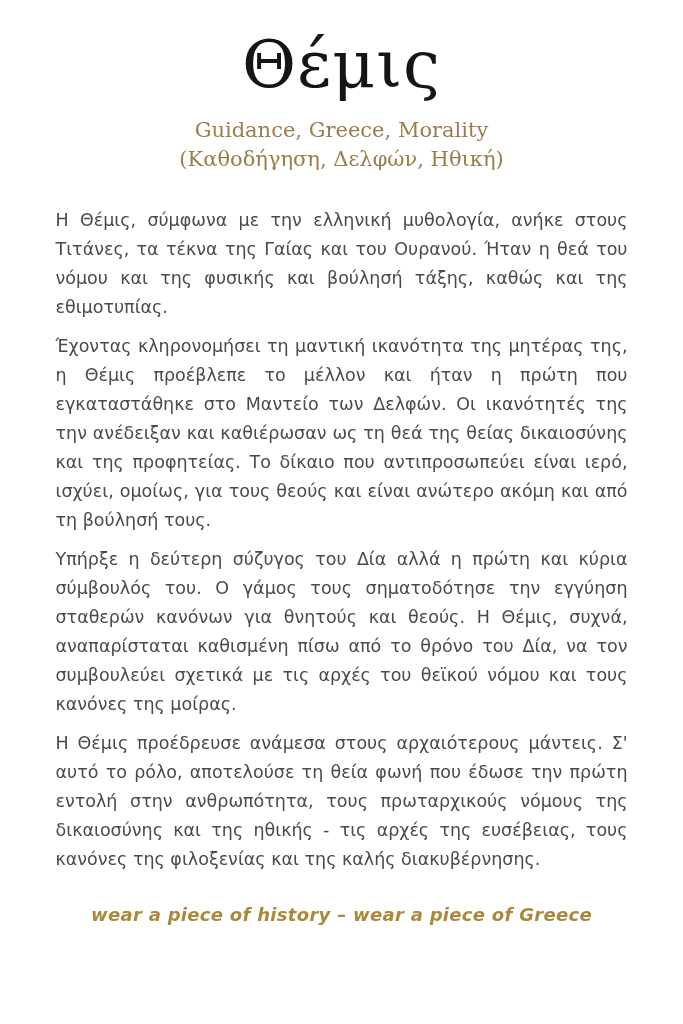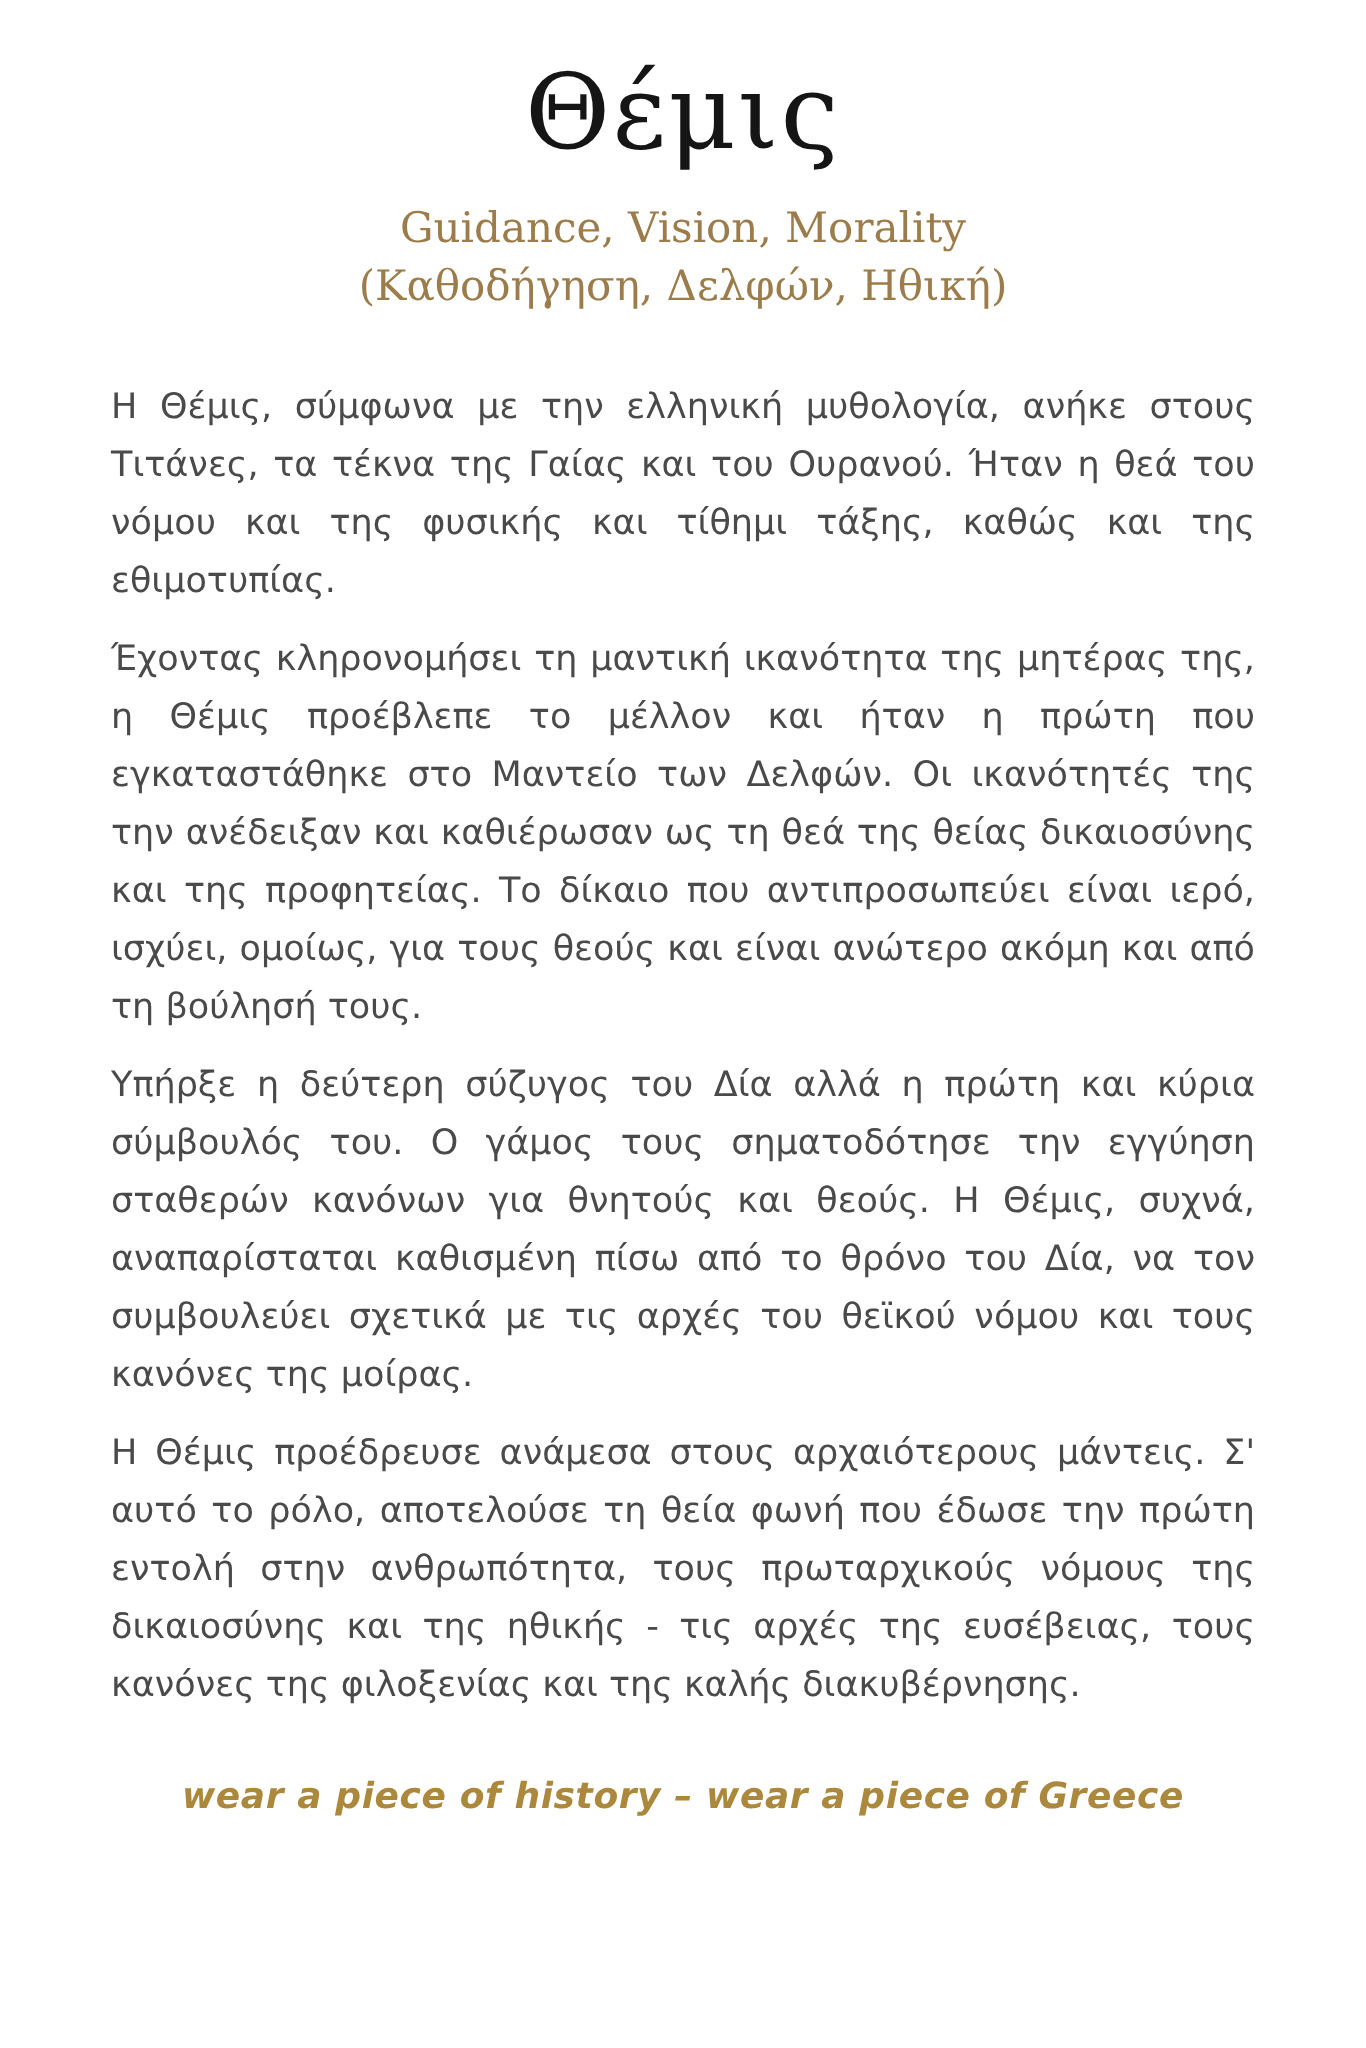--- a/index.html
+++ b/index.html
@@ -14,21 +14,21 @@
     background: var(--background, #ffffff);
     overflow: hidden;
     box-sizing: border-box;
     display: flex;
     flex-direction: column;
     align-items: center;
   }
   .title {
     margin-top: 28px;
     font-family: "DejaVu Serif", "Liberation Serif", serif;
-    font-size: 52px;
+    font-size: 66px;
     line-height: 1.12;
     font-weight: 400;
     color: var(--title-text, #151515);
     text-align: center;
     letter-spacing: 1px;
   }
   .subtitle-block {
     margin-top: 14px;
     text-align: center;
     font-family: "DejaVu Serif", "Liberation Serif", serif;
@@ -61,26 +61,26 @@
   }
 </style>
 </head>
 <body>
 
 <div class="page">
 
   <div class="title">Θέμις</div>
 
   <div class="subtitle-block">
-    <div>Guidance, Vision, Morality</div>
+    <div>Guidance, Greece, Morality</div>
     <div>(Καθοδήγηση, Δελφών, Ηθική)</div>
   </div>
 
   <div class="body-block">
-    <p>Η Θέμις, σύμφωνα με την ελληνική μυθολογία, ανήκε στους Τιτάνες, τα τέκνα της Γαίας και του Ουρανού. Ήταν η θεά του νόμου και της φυσικής και τίθημι τάξης, καθώς και της εθιμοτυπίας.</p>
+    <p>Η Θέμις, σύμφωνα με την ελληνική μυθολογία, ανήκε στους Τιτάνες, τα τέκνα της Γαίας και του Ουρανού. Ήταν η θεά του νόμου και της φυσικής και βούλησή τάξης, καθώς και της εθιμοτυπίας.</p>
     <p>Έχοντας κληρονομήσει τη μαντική ικανότητα της μητέρας της, η Θέμις προέβλεπε το μέλλον και ήταν η πρώτη που εγκαταστάθηκε στο Μαντείο των Δελφών. Οι ικανότητές της την ανέδειξαν και καθιέρωσαν ως τη θεά της θείας δικαιοσύνης και της προφητείας. Το δίκαιο που αντιπροσωπεύει είναι ιερό, ισχύει, ομοίως, για τους θεούς και είναι ανώτερο ακόμη και από τη βούλησή τους.</p>
     <p>Υπήρξε η δεύτερη σύζυγος του Δία αλλά η πρώτη και κύρια σύμβουλός του. Ο γάμος τους σηματοδότησε την εγγύηση σταθερών κανόνων για θνητούς και θεούς. Η Θέμις, συχνά, αναπαρίσταται καθισμένη πίσω από το θρόνο του Δία, να τον συμβουλεύει σχετικά με τις αρχές του θεϊκού νόμου και τους κανόνες της μοίρας.</p>
     <p>Η Θέμις προέδρευσε ανάμεσα στους αρχαιότερους μάντεις. Σ' αυτό το ρόλο, αποτελούσε τη θεία φωνή που έδωσε την πρώτη εντολή στην ανθρωπότητα, τους πρωταρχικούς νόμους της δικαιοσύνης και της ηθικής - τις αρχές της ευσέβειας, τους κανόνες της φιλοξενίας και της καλής διακυβέρνησης.</p>
   </div>
 
   <div class="tagline">wear a piece of history – wear a piece of Greece</div>
 
 </div>
 
 </body></html>

